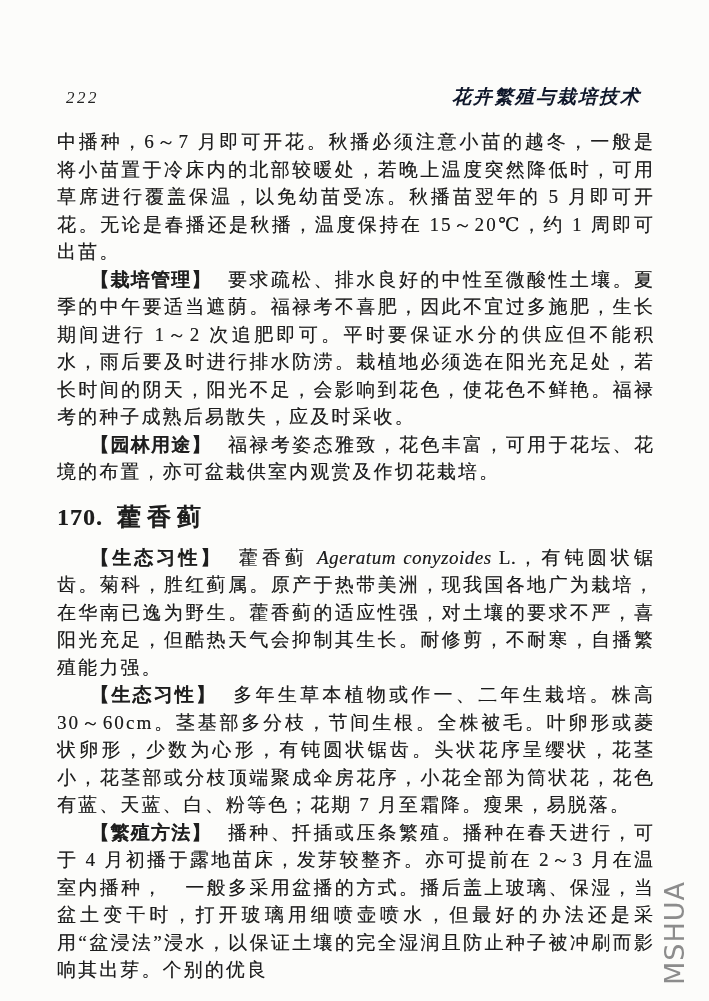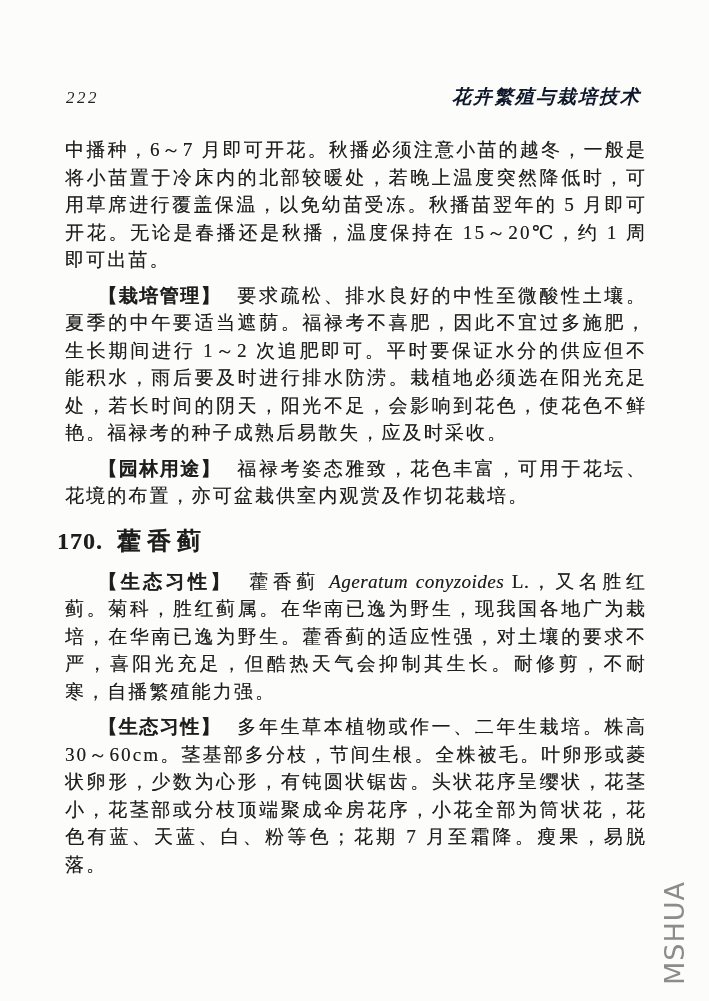--- a/index.html
+++ b/index.html
@@ -28,21 +28,21 @@
     font-family:"Liberation Serif","DejaVu Serif",serif;
   }
   
   .body-text {
     position:absolute; top:128px; left:57px; width:598px;
     font-size:19px; line-height:27.5px;
     text-align:justify;
     letter-spacing:2.1px;
     text-shadow:0.2px 0.2px 0.4px rgba(25,25,25,.55);
   }
-  .body-text p { margin:8px; }
+  .body-text p { margin:0; }
   p.para-indent { text-indent:1.75em; }
   p.para-cont { text-indent:0; }
   .section-label {
     font-weight:bold;
     font-family:"DejaVu Sans","Liberation Sans",sans-serif;
     margin-right:.85em;
     letter-spacing:1px;
   }
   .latin-name { font-style:italic; letter-spacing:.5px; }
   .latin-auth { letter-spacing:.5px; }
@@ -92,22 +92,23 @@
   <div class="body-text">
 
     <p class="para-cont"><span>中播种，6～7 月即可开花。秋播必须注意小苗的越冬，一般是将小苗置于冷床内的北部较暖处，若晚上温度突然降低时，可用草席进行覆盖保温，以免幼苗受冻。秋播苗翌年的 5 月即可开花。无论是春播还是秋播，温度保持在 15～20℃，约 1 周即可出苗。</span></p>
 
     <p class="para-indent"><span class="section-label">【栽培管理】</span><span>要求疏松、排水良好的中性至微酸性土壤。夏季的中午要适当遮荫。福禄考不喜肥，因此不宜过多施肥，生长期间进行 1～2 次追肥即可。平时要保证水分的供应但不能积水，雨后要及时进行排水防涝。栽植地必须选在阳光充足处，若长时间的阴天，阳光不足，会影响到花色，使花色不鲜艳。福禄考的种子成熟后易散失，应及时采收。</span></p>
 
     <p class="para-indent"><span class="section-label">【园林用途】</span><span>福禄考姿态雅致，花色丰富，可用于花坛、花境的布置，亦可盆栽供室内观赏及作切花栽培。</span></p>
 
     <p class="chapter-heading"><span class="chapter-number">170.</span><span class="chapter-title">藿香蓟</span></p>
 
-    <p class="para-indent"><span class="section-label">【生态习性】</span><span>藿香蓟 </span><span class="latin-name">Ageratum conyzoides</span><span class="latin-auth"> L.</span><span>，又名胜红蓟。菊科，胜红蓟属。在华南已逸为野生，现我国各地广为栽培，在华南已逸为野生。藿香蓟的适应性强，对土壤的要求不严，喜阳光充足，但酷热天气会抑制其生长。耐修剪，不耐寒，自播繁殖能力强。</span></p>
+    <p class="para-indent"><span class="section-label">【生态习性】</span><span>藿香蓟 </span><span class="latin-name">Ageratum conyzoides</span><span class="latin-auth"> L.</span><span>，有钝圆状锯齿。菊科，胜红蓟属。原产于热带美洲，现我国各地广为栽培，在华南已逸为野生。藿香蓟的适应性强，对土壤的要求不严，喜阳光充足，但酷热天气会抑制其生长。耐修剪，不耐寒，自播繁殖能力强。</span></p>
 
     <p class="para-indent"><span class="section-label">【生态习性】</span><span>多年生草本植物或作一、二年生栽培。株高 30～60cm。茎基部多分枝，节间生根。全株被毛。叶卵形或菱状卵形，少数为心形，有钝圆状锯齿。头状花序呈缨状，花茎小，花茎部或分枝顶端聚成伞房花序，小花全部为筒状花，花色有蓝、天蓝、白、粉等色；花期 7 月至霜降。瘦果，易脱落。</span></p>
 
+    <p class="para-indent"><span class="section-label">【繁殖方法】</span><span>播种、扦插或压条繁殖。播种在春天进行，可于 4 月初播于露地苗床，发芽较整齐。亦可提前在 2～3 月在温室内播种，　一般多采用盆播的方式。播后盖上玻璃、保湿，当盆土变干时，打开玻璃用细喷壶喷水，但最好的办法还是采用“盆浸法”浸水，以保证土壤的完全湿润且防止种子被冲刷而影响其出芽。个别的优良</span></p>
 
   </div>
 
   <div class="watermark">MSHUA</div>
 
 </div>
 
 </body></html>

